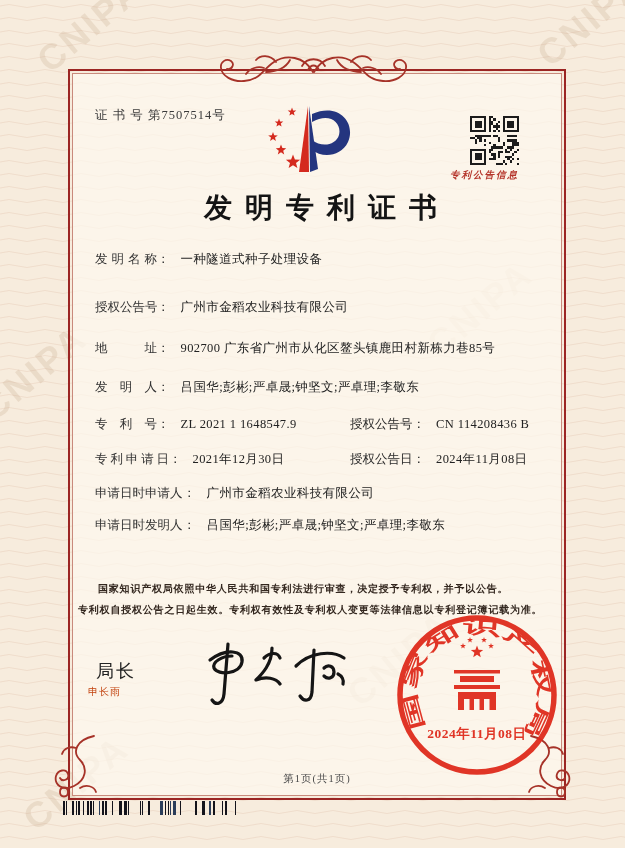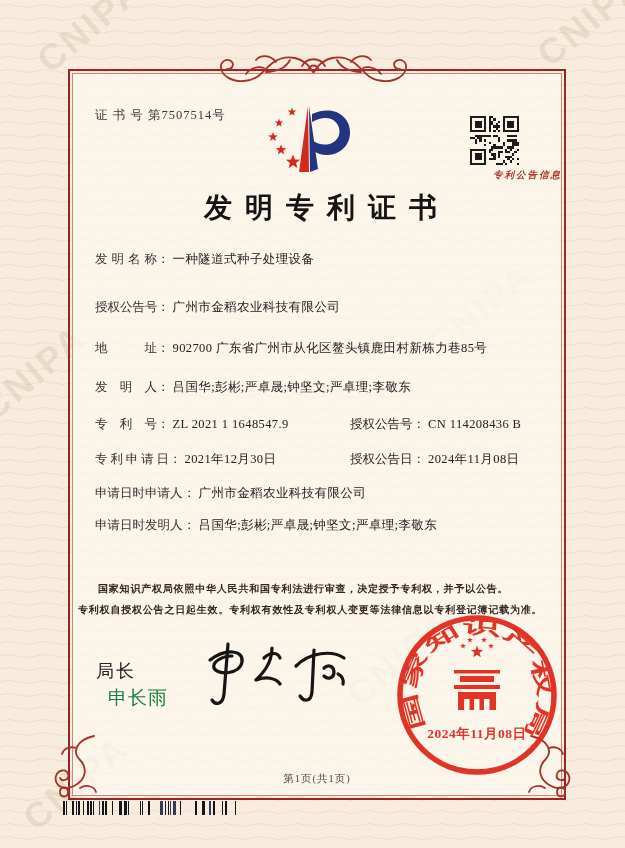--- a/index.html
+++ b/index.html
@@ -25,41 +25,41 @@
   }
   #frame-inner{
     position:absolute;inset:2px;border:1px solid #c98a7c;
     background:rgba(253,248,238,0.72);
   }
   .orn{position:absolute;z-index:3;}
   #cert-no{position:absolute;left:95px;top:107px;z-index:4;font-size:12.5px;color:#3a3a3a;letter-spacing:1px;}
   #logo{position:absolute;left:262px;top:100px;z-index:4;}
   #qr-wrap{position:absolute;left:470px;top:116px;z-index:4;}
   #qr-caption{
-    position:absolute;left:470px;top:169px;width:92px;z-index:4;
-    text-align:right;font-size:9.5px;font-weight:bold;font-style:italic;
+    position:absolute;left:450px;top:169px;width:92px;z-index:4;
+    text-align:left;font-size:9.5px;font-weight:bold;font-style:italic;
     color:#b5352b;letter-spacing:2px;
   }
   #title{
     position:absolute;left:68px;top:189px;width:498px;z-index:4;
     text-align:center;font-size:28px;font-weight:bold;color:#141414;
     letter-spacing:13px;padding-left:20px;box-sizing:border-box;
   }
   .row{position:absolute;left:95px;z-index:4;font-size:12.5px;color:#2b2b2b;white-space:nowrap;}
   .lbl{display:inline-block;width:62px;text-align-last:justify;white-space:nowrap;color:#333;vertical-align:bottom;}
   .lbl-wide{display:inline-block;width:88px;white-space:nowrap;color:#333;vertical-align:bottom;}
   .colon{color:#333;}
-  .val{margin-left:3px;letter-spacing:0.4px;color:#222;}
+  .val{margin-left:11px;letter-spacing:0.4px;color:#222;}
   .rcol{position:absolute;left:255px;top:0;white-space:nowrap;}
   #legal{position:absolute;left:78px;top:578px;width:482px;z-index:4;
     font-size:10px;font-weight:600;color:#33271f;line-height:21px;letter-spacing:0.8px;}
   #legal .l1{text-indent:2em;white-space:nowrap;}
   #legal .l2{white-space:nowrap;}
   #sig-title{position:absolute;left:96px;top:659px;z-index:4;font-size:18px;color:#222;letter-spacing:2px;}
-  #sig-name{position:absolute;left:108px;top:685px;z-index:4;font-size:19px;color:#15803d;letter-spacing:1px;}
+  #sig-name{position:absolute;left:88px;top:685px;z-index:4;font-size:10px;color:#c2410c;letter-spacing:1px;}
   #signature{position:absolute;left:192px;top:640px;z-index:4;}
   #seal{position:absolute;left:394px;top:612px;z-index:5;opacity:0.95;}
   #footer-page{position:absolute;left:68px;top:772px;width:498px;z-index:4;text-align:center;font-size:10.5px;color:#4a4a4a;letter-spacing:1px;}
   #barcode{position:absolute;left:63px;top:801px;z-index:3;}
 </style>
 </head>
 <body>
 
 <div id="page">
 

